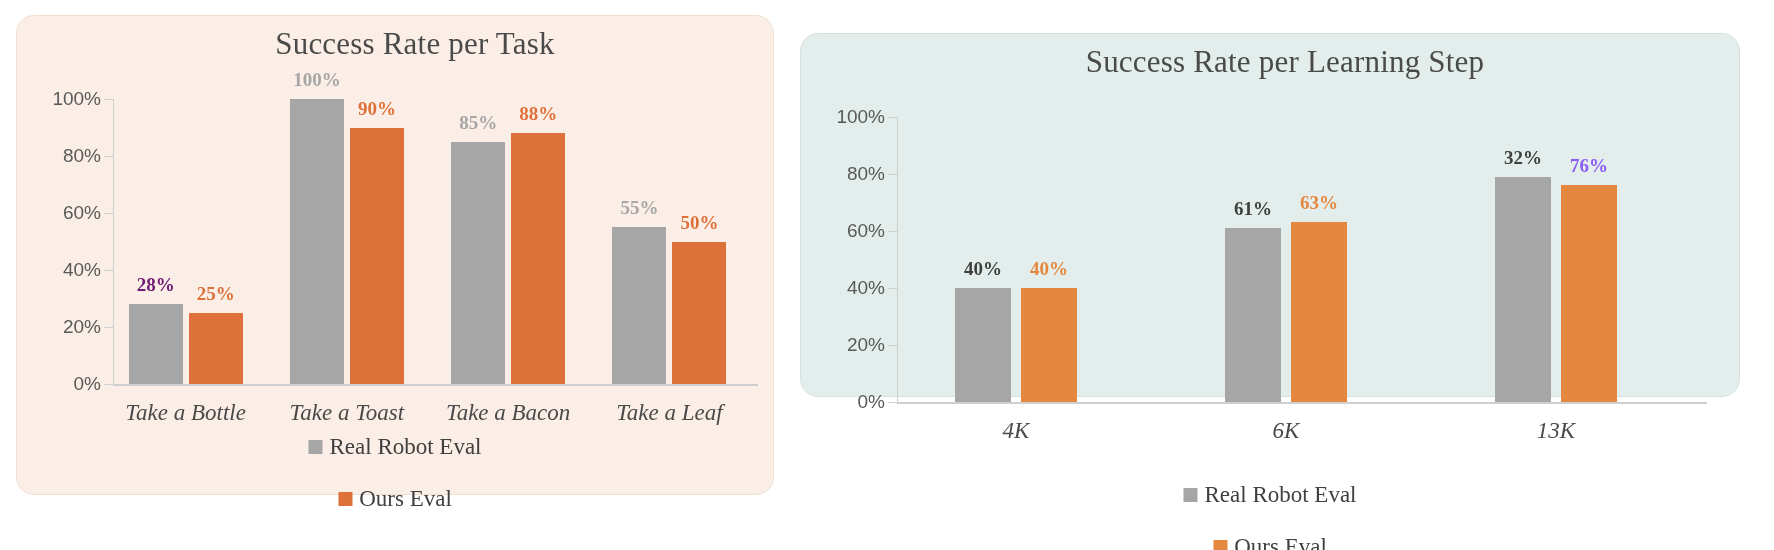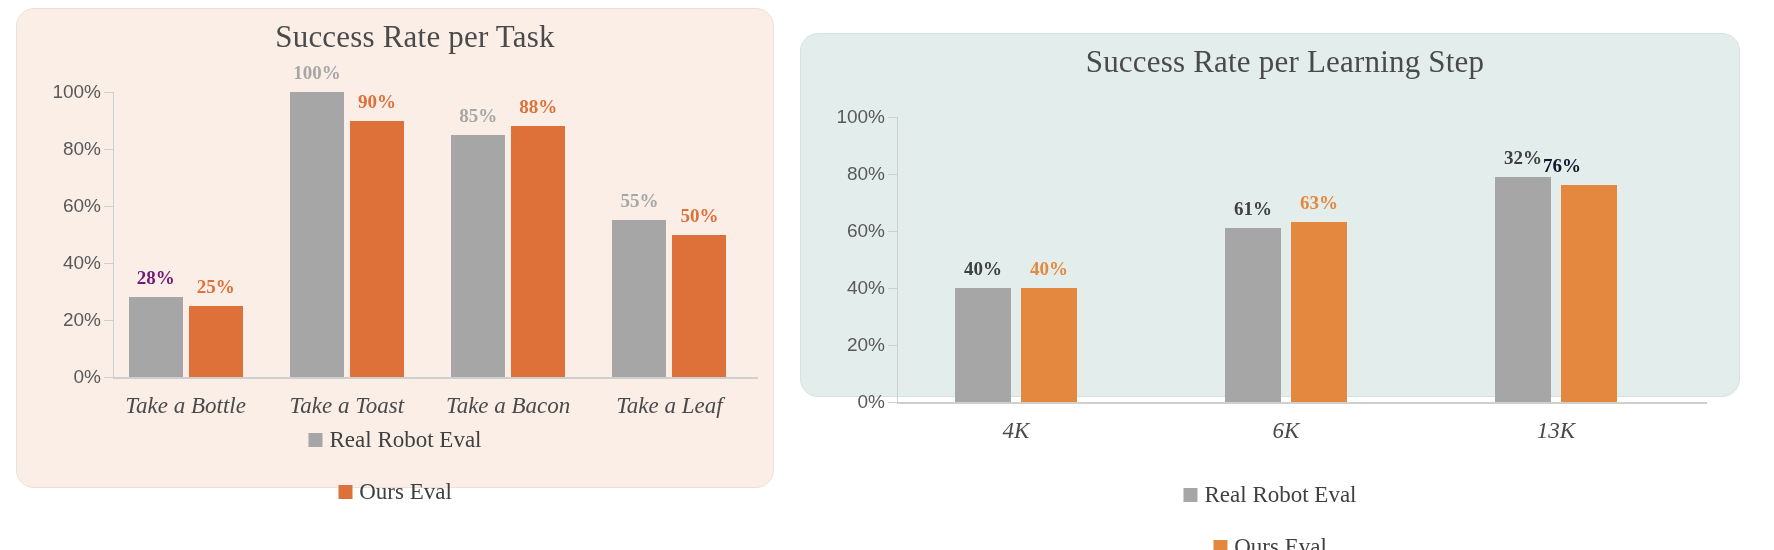--- a/index.html
+++ b/index.html
@@ -19,21 +19,21 @@
   }
   .panel{
     position:relative;
     border-radius:18px;
     box-sizing:border-box;
   }
   #panel-left{
     width:758px;height:480px;
     background:#fbeee6;
     border:1px solid #f0e0d4;
-    margin-left:8px;
+    margin-left:8px;margin-top:7px;
   }
   #panel-right{
     width:940px;height:364px;
     background:#e3eeec;
     border:1px solid #d4e3e0;
     margin-top:25px;
   }
   .chart-title{
     text-align:center;
     font-size:31px;
@@ -171,21 +171,21 @@
         <div class="vlabel" style="left: 248px; top: 224px; color: rgb(229, 136, 63);">40%</div>
         <div class="xlabel" style="left: 215px; top: 384px;">4K</div>
         <div class="bar grey" style="left: 424px; width: 56px; height: 173.85px; top: 194.15px; bottom: auto;"></div>
         <div class="vlabel" style="left: 452px; top: 164.15px; color: rgb(63, 63, 63);">61%</div>
         <div class="bar" style="left: 490px; width: 56px; height: 179.55px; top: 188.45px; bottom: auto; background: rgb(229, 136, 63);"></div>
         <div class="vlabel" style="left: 518px; top: 158.45px; color: rgb(229, 136, 63);">63%</div>
         <div class="xlabel" style="left: 485px; top: 384px;">6K</div>
         <div class="bar grey" style="left: 694px; width: 56px; height: 225.15px; top: 142.85px; bottom: auto;"></div>
         <div class="vlabel" style="left: 722px; top: 112.85px; color: rgb(63, 63, 63);">32%</div>
         <div class="bar" style="left: 760px; width: 56px; height: 216.6px; top: 151.4px; bottom: auto; background: rgb(229, 136, 63);"></div>
-        <div class="vlabel" style="left: 761px; top: 121.4px; color: #0f172a;">76%</div>
+        <div class="vlabel" style="left: 788px; top: 121.4px; color: #8b5cf6;">76%</div>
         <div class="xlabel" style="left: 755px; top: 384px;">13K</div>
       </div>
     <div class="legend" id="legend-right" style="top: 448px; left: 50%;">
         <div class="legend-item">
           <span class="legend-swatch" style="background: rgb(166, 166, 166);"></span>
           <span class="legend-text">Real Robot Eval</span>
         </div>
         <div class="legend-item">
           <span class="legend-swatch" style="background: rgb(229, 136, 63);"></span>
           <span class="legend-text">Ours Eval</span>

